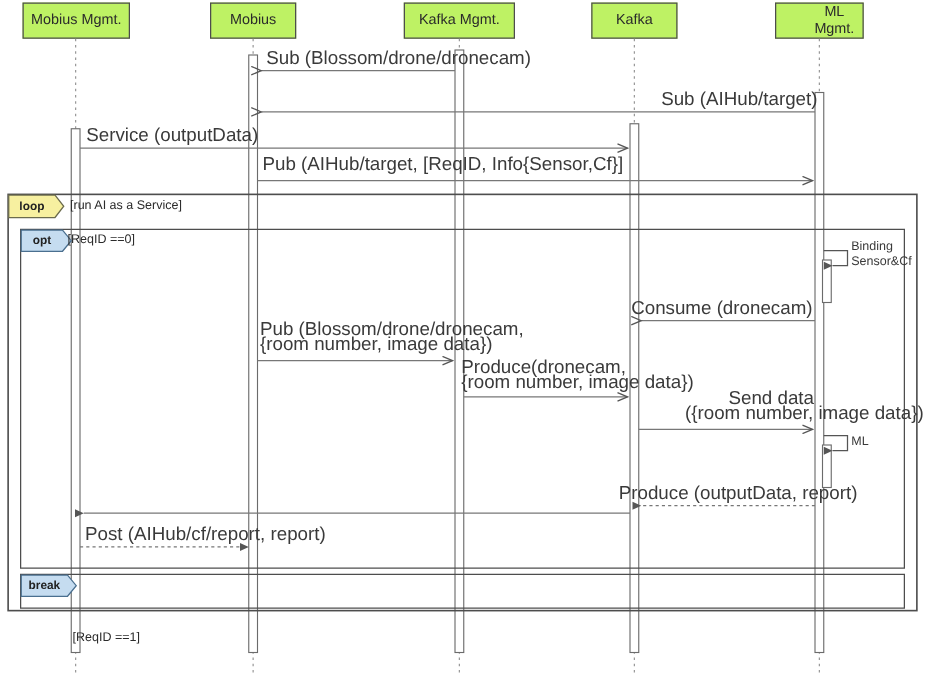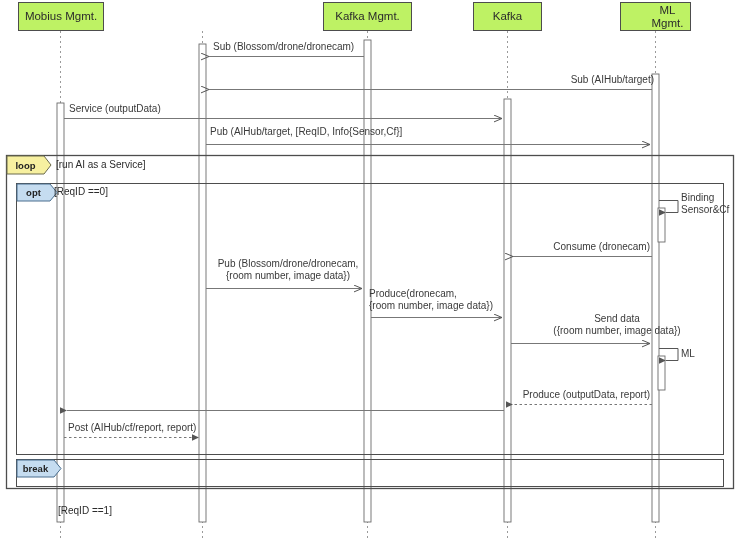--- a/index.html
+++ b/index.html
@@ -35,21 +35,21 @@
     font-size: 11.5px;
     color: #2b2b2b;
     line-height: 1.1;
     display: flex;
     align-items: center;
     justify-content: center;
     box-sizing: border-box;
   }
   .msg-label {
     position: absolute;
-    font-size: 10px;
+    font-size: 15px;
     color: #3a3a3a;
     white-space: nowrap;
     line-height: 12px;
   }
   .msg-label.center { text-align: center; }
   .msg-label.right  { text-align: right; }
   .frag-tag {
     position: absolute;
     font-size: 9.5px;
     font-weight: bold;
@@ -73,20 +73,23 @@
     white-space: nowrap;
   }
 </style>
 </head>
 <body>
 
 <div id="diagram-root">
 
   <div class="lifeline-head" style="left:18px; top:2px; width:86px; height:29px;">
     <span>Mobius Mgmt.</span>
+  </div>
+  <div class="lifeline-head" style="left:168px; top:2px; width:69px; height:29px;">
+    <span>Mobius</span>
   </div>
   <div class="lifeline-head" style="left:323px; top:2px; width:89px; height:29px;">
     <span>Kafka Mgmt.</span>
   </div>
   <div class="lifeline-head" style="left:473px; top:2px; width:69px; height:29px;">
     <span>Kafka</span>
   </div>
   <div class="lifeline-head" style="left:620px; top:2px; width:71px; height:29px;padding-left:24px;">
     <span>ML Mgmt.</span>
   </div>

